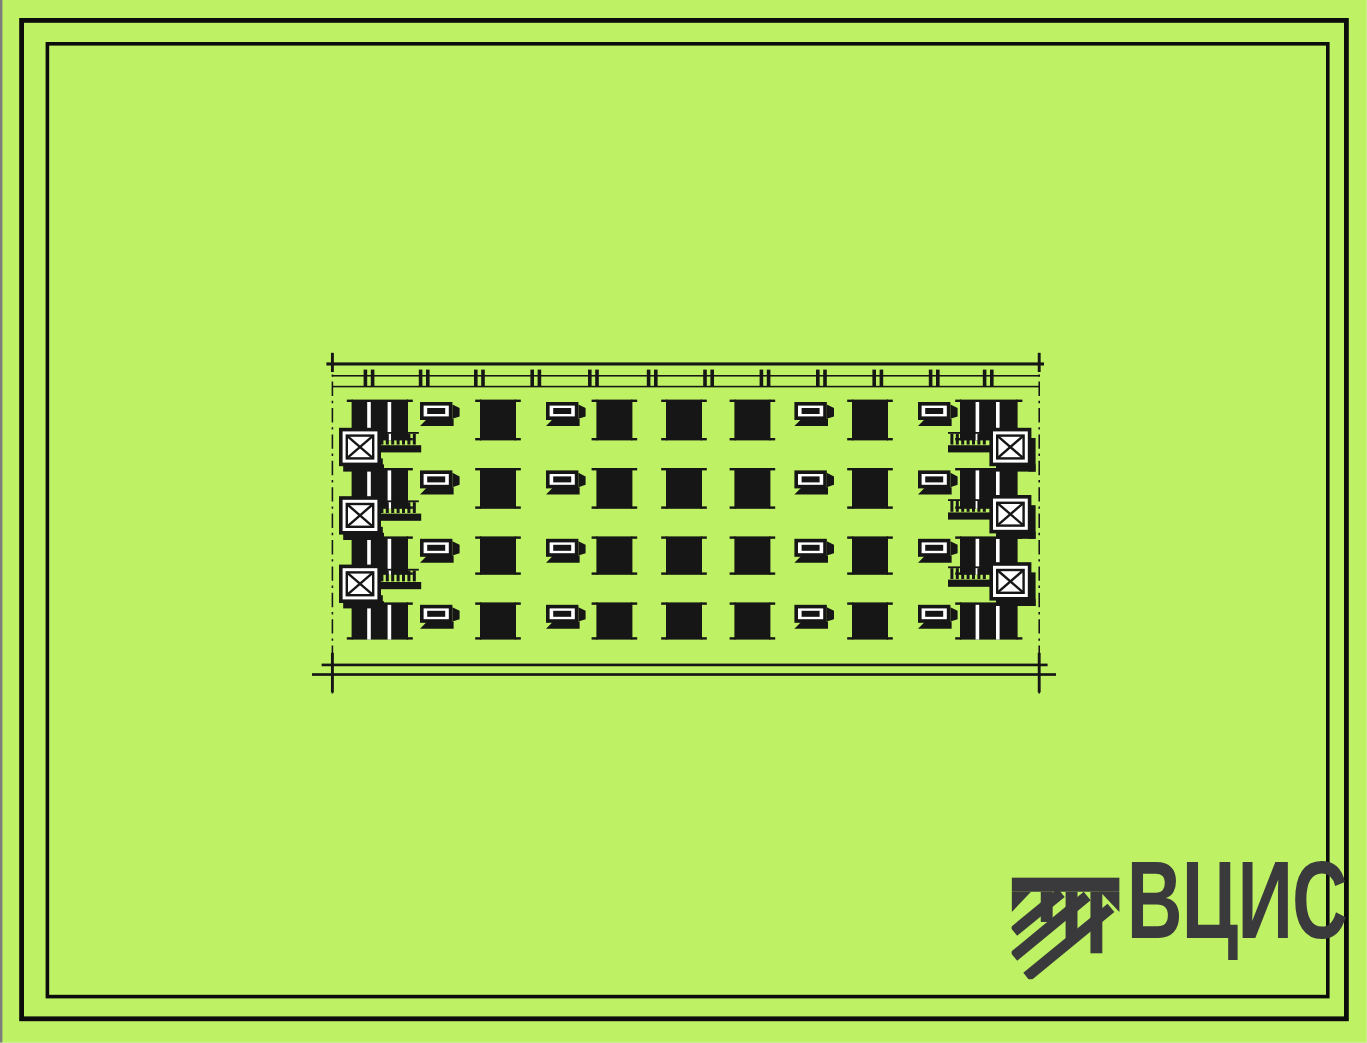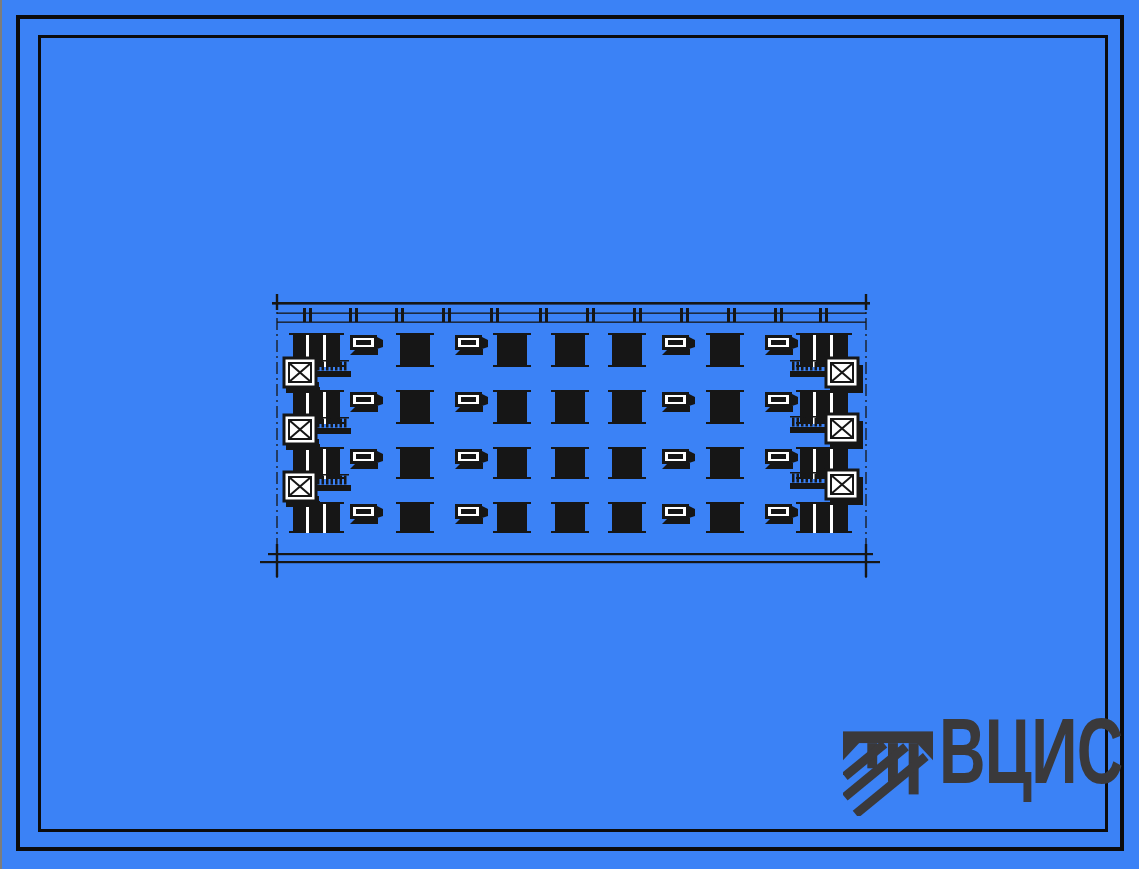--- a/index.html
+++ b/index.html
@@ -1,17 +1,17 @@
 <!DOCTYPE html>
 <html><head>
 <meta charset="utf-8">
 <style>
   html,body{margin:0;padding:0;background:#e8e8e8;}
   #screen{
-    position:relative;width:1139px;height:869px;background:#3b82f6;
+    position:relative;width:1139px;height:869px;background:#bef264;
     overflow:hidden;font-family:"Liberation Sans",sans-serif;
   }
   #scan-edge{
     position:absolute;left:0;top:0;width:2px;height:869px;background:#7d7d7d;
   }
   .frame{position:absolute;box-sizing:border-box;background:transparent;}
   #outer-frame{
     left:16px;top:15px;width:1108px;height:836px;border:4px solid #0c0c0d;
   }
   #inner-frame{

